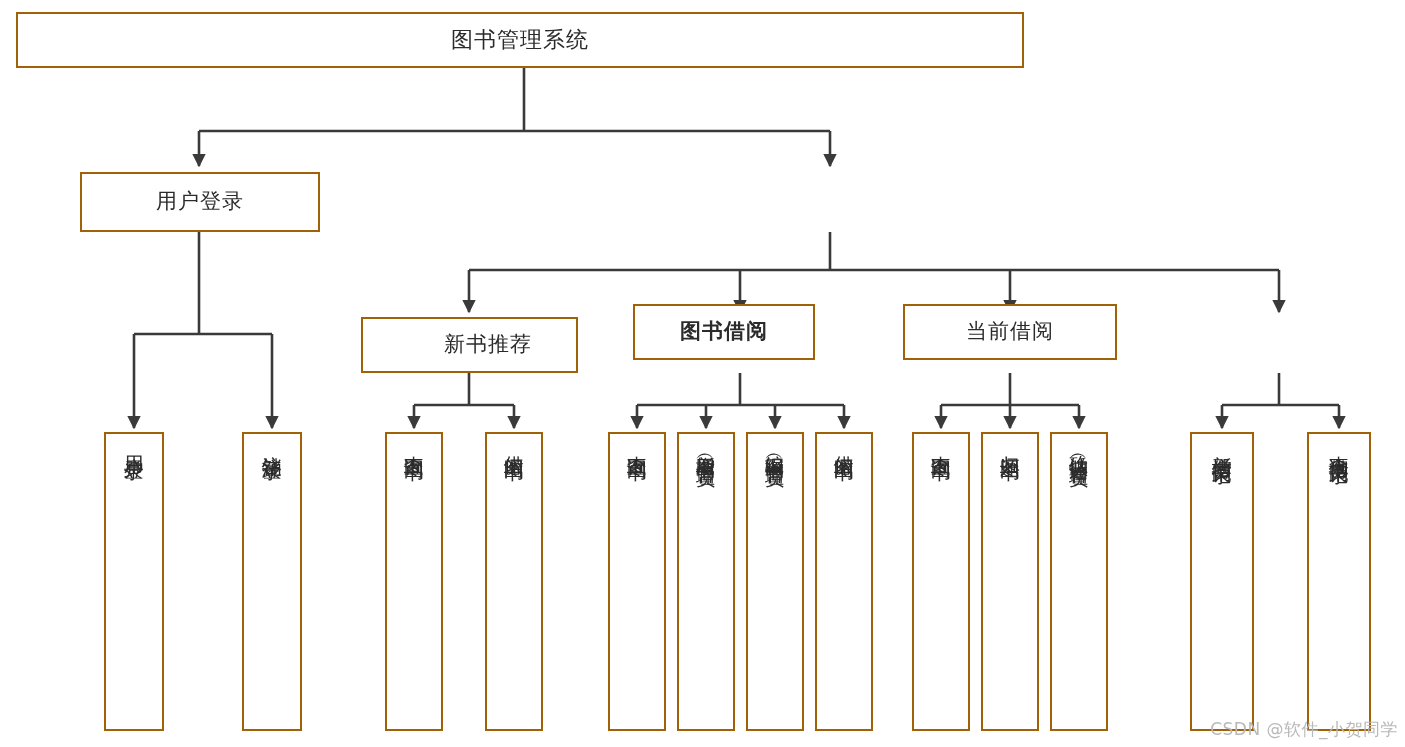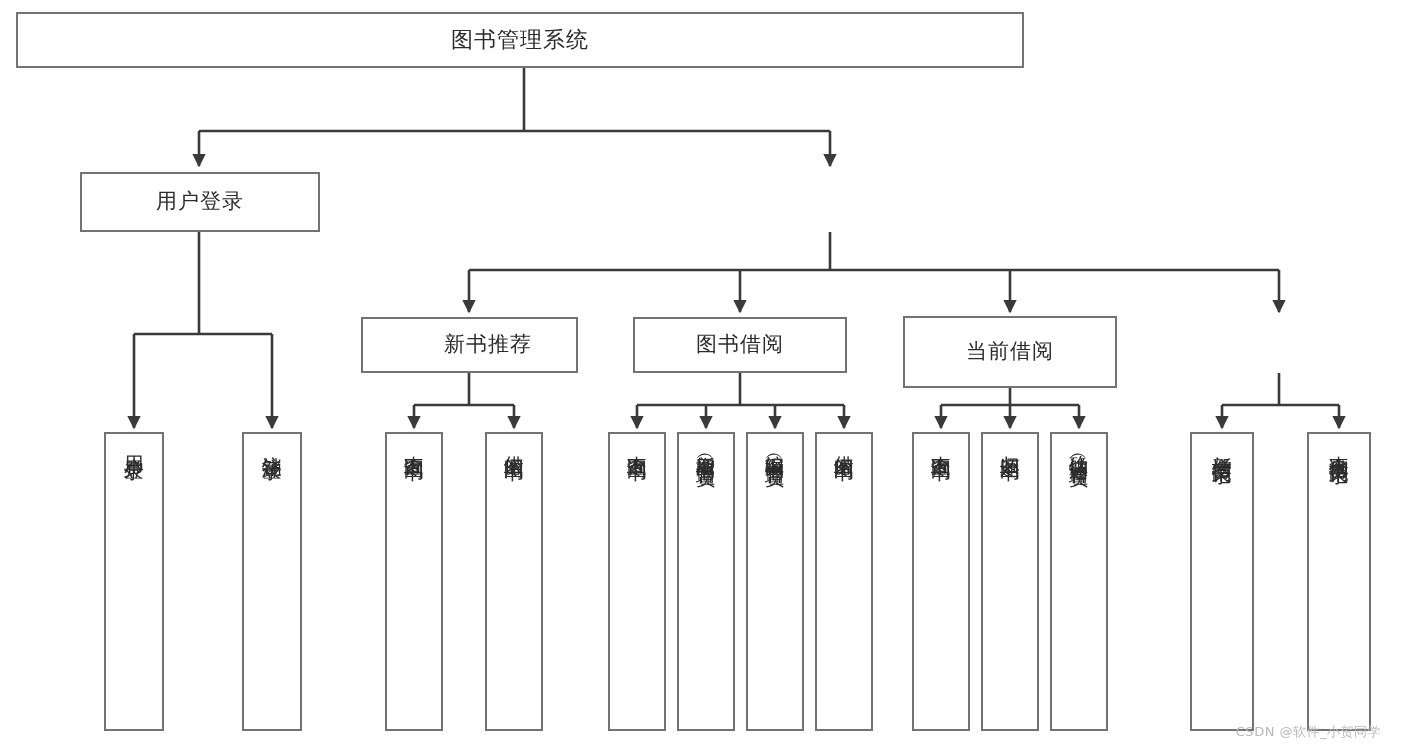--- a/index.html
+++ b/index.html
@@ -24,21 +24,21 @@
     left: 0;
     top: 0;
     width: 1405px;
     height: 747px;
     pointer-events: none;
   }
   
   .node {
     position: absolute;
     box-sizing: border-box;
-    border: 2px solid #737373;
+    border: 2px solid #a16207;
     background: #ffffff;
     display: flex;
     align-items: center;
     justify-content: center;
     color: #2b2b2b;
   }
   .node .label {
     display: block;
     text-align: center;
     letter-spacing: 1px;
@@ -66,23 +66,23 @@
     letter-spacing: 2px;
     white-space: nowrap;
     text-align: left;
   }
   .node.vert.tall .label {
     font-size: 19px;
   }
   
   #watermark {
     position: absolute;
-    right: 24px;
+    right: 7px;
     bottom: 6px;
-    font-size: 13px;
+    font-size: 17px;
     color: #b9b9b9;
     white-space: nowrap;
     letter-spacing: 0.5px;
     font-family: "DejaVu Sans", "Liberation Sans", sans-serif;
   }
 </style>
 </head>
 <body>
 
 <div id="canvas">
@@ -143,25 +143,25 @@
 
   <div class="node horiz" style="left:80px; top:172px; width:240px; height:60px;">
     <span class="label">用户登录</span>
   </div>
 
 
   <div class="node horiz" style="left:361px; top:317px; width:217px; height:56px;padding-left:37px;">
     <span class="label">新书推荐</span>
   </div>
 
-  <div class="node horiz" style="left:633px; top:317px; width:214px; height:56px;">
+  <div class="node horiz" style="left:633px; top:304px; width:182px; height:56px;font-weight:bold;">
     <span class="label">图书借阅</span>
   </div>
 
-  <div class="node horiz" style="left:903px; top:316px; width:214px; height:72px;">
+  <div class="node horiz" style="left:903px; top:304px; width:214px; height:56px;">
     <span class="label">当前借阅</span>
   </div>
 
 
   <div class="node vert" style="left:104px; top:432px; width:60px; height:299px;">
     <span class="label">用户登录</span>
   </div>
 
   <div class="node vert" style="left:242px; top:432px; width:60px; height:299px;">
     <span class="label">注销登录</span>

